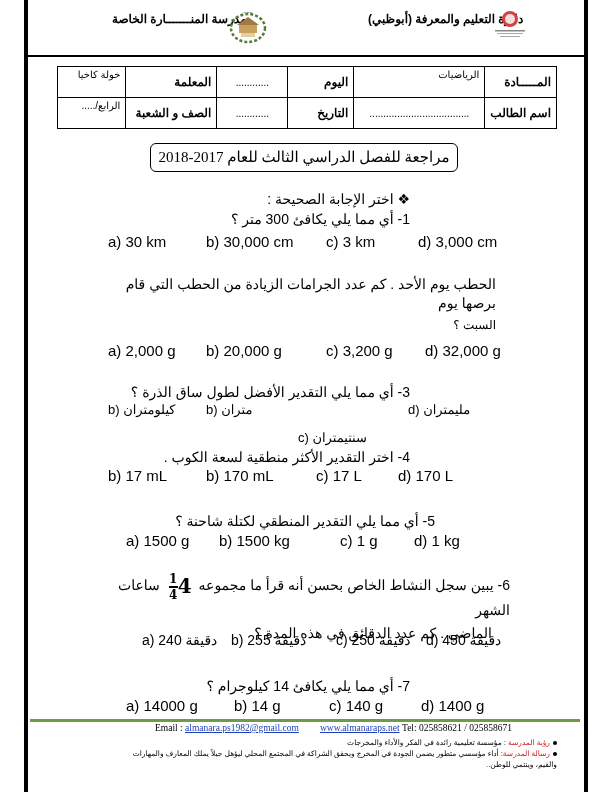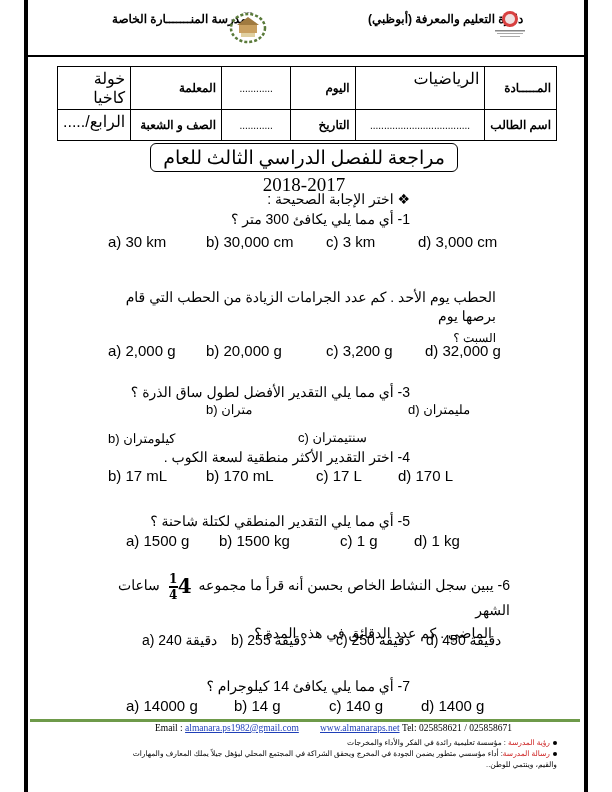--- a/index.html
+++ b/index.html
@@ -12,24 +12,24 @@
   .hdr-text { position:absolute; top:12px; font-weight:bold; font-size:12px; direction:rtl; white-space:nowrap; }
   .hdr-school { left:84px; }
   .hdr-dept { left:340px; }
   .logo-school { position:absolute; left:200px; top:8px; width:40px; height:36px; }
   .logo-dept { position:absolute; left:462px; top:8px; width:40px; height:36px; }
   .top-rule { position:absolute; top:55px; left:28px; width:556px; height:2px; background:#000; }
 
   table.info { position:absolute; top:66px; left:57px; width:500px; border-collapse:collapse; direction:rtl; font-size:10.5px; }
   table.info td { border:1px solid #000; height:26px; padding:2px 5px; vertical-align:top; }
   table.info td.lbl { font-weight:bold; font-size:12px; white-space:nowrap; vertical-align:middle; }
-  table.info td.val { font-size:16px; }
+  table.info td.val { font-size:10px; }
   table.info td.dots { vertical-align:middle; text-align:center; font-size:10px; }
 
-  .title-box { position:absolute; top:143px; left:150px; width:306px; height:27px; border:1.5px solid #000; border-radius:6px; text-align:center; direction:rtl; font-family:"Liberation Serif", serif; font-size:19px; line-height:27px; }
+  .title-box { position:absolute; top:143px; left:150px; width:306px; height:27px; border:1.5px solid #000; border-radius:6px; text-align:center; direction:rtl; font-family:"Liberation Serif", serif; font-size:15px; line-height:27px; }
   .q { position:absolute; left:0; width:410px; direction:rtl; font-size:14px; }
   .q-text { text-align:right; line-height:19px; }
   .opts { position:absolute; left:0; width:410px; direction:ltr; font-size:15px; }
   .opt { position:absolute; white-space:nowrap; }
   .frac { display:inline-flex; align-items:center; font-family:"DejaVu Serif", serif; font-weight:bold; vertical-align:middle; margin:0 3px; }
   .frac .whole { font-size:20px; }
   .frac .fv { display:inline-flex; flex-direction:column; align-items:center; font-size:12px; line-height:12px; margin-left:2px; }
   .frac .fv .bar { width:9px; height:1.5px; background:#000; margin:1px 0; }
 
   .footer-rule { position:absolute; top:719px; left:30px; width:550px; height:3px; background:#6e9a4a; }
@@ -99,51 +99,51 @@
   <div class="q-text">1- أي مما يلي يكافئ 300 متر ؟</div>
 </div>
 <div class="opts" style="top:233px; left:108px;">
   <span class="opt" style="left:0">a) 30 km</span>
   <span class="opt" style="left:98px">b) 30,000 cm</span>
   <span class="opt" style="left:218px">c) 3 km</span>
   <span class="opt" style="left:310px">d) 3,000 cm</span>
 </div>
 
 <div class="q" style="top:274px; left:108px; width:404px;">
-  <div class="q-text" style="margin-top:14px; margin-right:16px;">الحطب يوم الأحد . كم عدد الجرامات الزيادة من الحطب التي قام برصها يوم</div>
+  <div class="q-text" style="margin-top:1px; margin-right:16px;">الحطب يوم الأحد . كم عدد الجرامات الزيادة من الحطب التي قام برصها يوم</div>
   <div class="q-text" style="margin-top:3px; margin-right:16px; font-size:12px;">السبت ؟</div>
 </div>
 <div class="opts" style="top:342px; left:108px;">
   <span class="opt" style="left:0">a) 2,000 g</span>
   <span class="opt" style="left:98px">b) 20,000 g</span>
   <span class="opt" style="left:218px">c) 3,200 g</span>
   <span class="opt" style="left:317px">d) 32,000 g</span>
 </div>
 
 <div class="q" style="top:383px;">
   <div class="q-text">3- أي مما يلي التقدير الأفضل لطول ساق الذرة ؟</div>
 </div>
 <div class="opts" style="top:402px; left:108px; font-size:13px;">
-  <span class="opt" style="left:0; direction:rtl;margin-top:29px;">كيلومتران (b</span>
+  <span class="opt" style="left:0; direction:rtl;">كيلومتران (b</span>
   <span class="opt" style="left:98px; direction:rtl;">متران (b</span>
   <span class="opt" style="left:190px; direction:rtl;margin-top:28px;">سنتيمتران (c</span>
   <span class="opt" style="left:300px; direction:rtl;">مليمتران (d</span>
 </div>
 
 <div class="q" style="top:448px;">
   <div class="q-text">4- اختر التقدير الأكثر منطقية لسعة الكوب .</div>
 </div>
 <div class="opts" style="top:467px; left:108px;">
   <span class="opt" style="left:0">b) 17 mL</span>
   <span class="opt" style="left:98px">b) 170 mL</span>
   <span class="opt" style="left:208px">c) 17 L</span>
   <span class="opt" style="left:290px">d) 170 L</span>
 </div>
 
-<div class="q" style="top:512px;">
+<div class="q" style="top:512px;padding-left:25px;">
   <div class="q-text">5-  أي مما يلي التقدير المنطقي لكتلة شاحنة ؟</div>
 </div>
 <div class="opts" style="top:532px; left:126px;">
   <span class="opt" style="left:0">a) 1500 g</span>
   <span class="opt" style="left:93px">b) 1500 kg</span>
   <span class="opt" style="left:214px">c) 1 g</span>
   <span class="opt" style="left:288px">d) 1 kg</span>
 </div>
 
 <div class="q" style="top:573px; left:110px; width:400px;">

